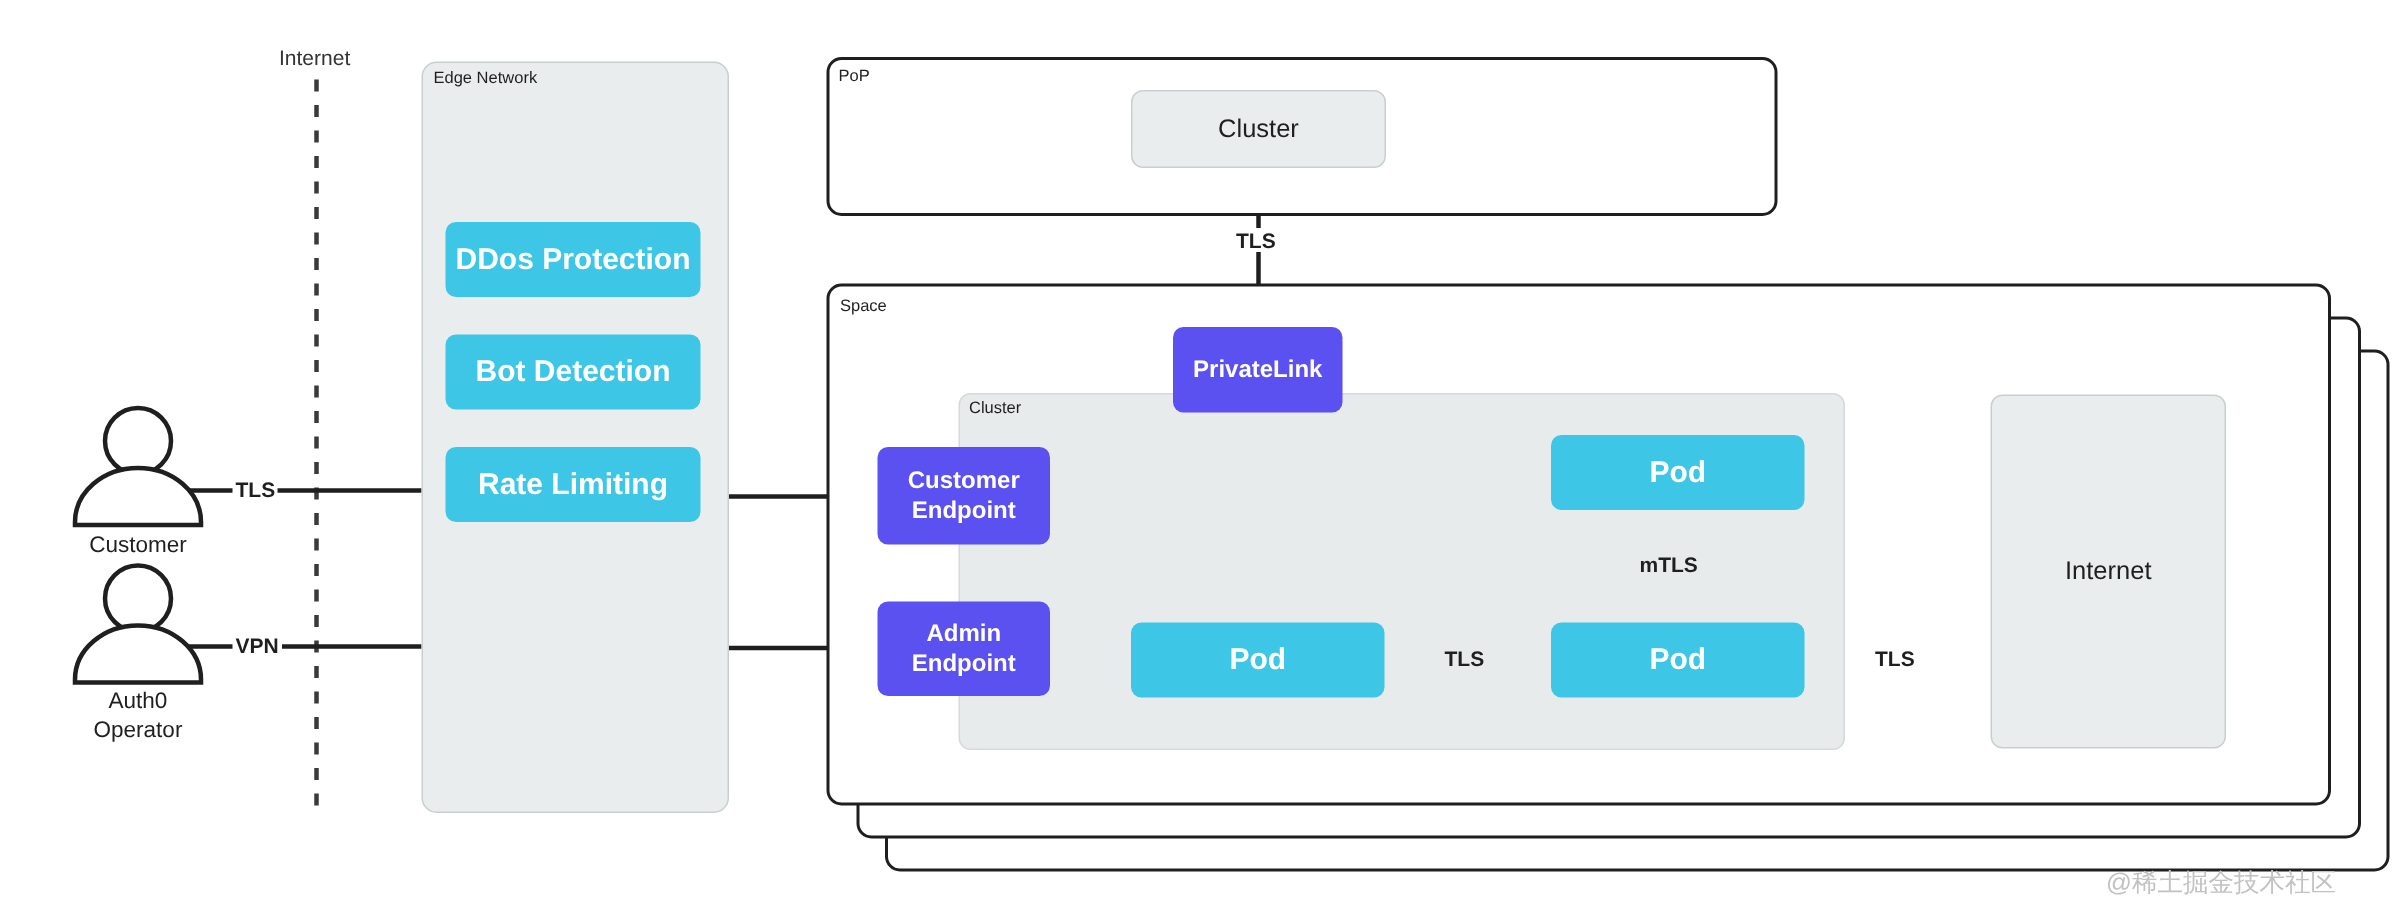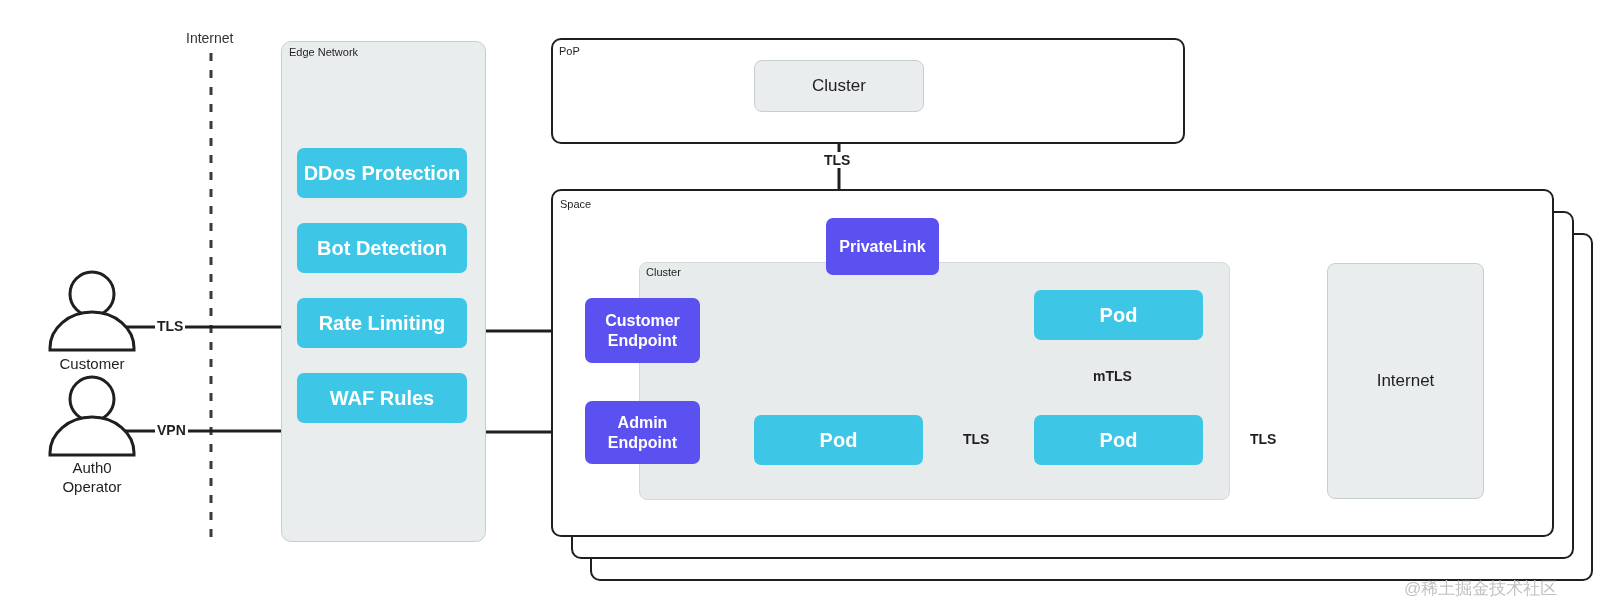--- a/index.html
+++ b/index.html
@@ -185,37 +185,36 @@
 
   <div class="edge-label" style="left:155px; top:318px;">TLS</div>
   <div class="edge-label" style="left:155px; top:422px;">VPN</div>
 
   <div class="abs edge-panel" style="left:281px; top:41px; width:205px; height:501px;"></div>
   <div class="group-title" style="left:289px; top:46px;">Edge Network</div>
 
   <div class="abs node-cyan" style="left:297px; top:148px; width:170px; height:50px;">DDos Protection</div>
   <div class="abs node-cyan" style="left:297px; top:298px; width:170px; height:50px;">Rate Limiting</div>
   <div class="abs node-cyan" style="left:297px; top:223px; width:170px; height:50px;">Bot Detection</div>
-  <div class="abs node-cyan" style="left:297px; top:373px; width:170px; height:50px;">WAF Rules</div>
 
   <div class="abs container-box" style="left:551px; top:38px; width:634px; height:106px;"></div>
   <div class="group-title" style="left:559px; top:45px;">PoP</div>
   <div class="abs node-gray" style="left:754px; top:60px; width:170px; height:52px;">Cluster</div>
   <div class="edge-label" style="left:822px; top:152px;">TLS</div>
 
   <div class="abs stack-layer" style="left:590px; top:233px; width:1003px; height:348px;"></div>
   <div class="abs stack-layer" style="left:571px; top:211px; width:1003px; height:348px;"></div>
 
   <div class="abs container-box" style="left:551px; top:189px; width:1003px; height:348px;"></div>
   <div class="group-title" style="left:560px; top:198px;">Space</div>
 
   <div class="abs cluster-inner" style="left:639px; top:262px; width:591px; height:238px;"></div>
   <div class="group-title" style="left:646px; top:266px;">Cluster</div>
 
-  <div class="abs node-purple" style="left:782px; top:218px; width:113px; height:57px;margin-left:44px;">PrivateLink</div>
+  <div class="abs node-purple" style="left:782px; top:218px; width:113px; height:57px;">PrivateLink</div>
 
   <div class="abs node-purple" style="left:585px; top:298px; width:115px; height:65px; white-space:pre-line;">Customer
 Endpoint</div>
   <div class="abs node-purple" style="left:585px; top:401px; width:115px; height:63px; white-space:pre-line;">Admin
 Endpoint</div>
 
   <div class="abs node-cyan" style="left:1034px; top:290px; width:169px; height:50px;">Pod</div>
   <div class="abs node-cyan" style="left:754px; top:415px; width:169px; height:50px;">Pod</div>
   <div class="abs node-cyan" style="left:1034px; top:415px; width:169px; height:50px;">Pod</div>
 

